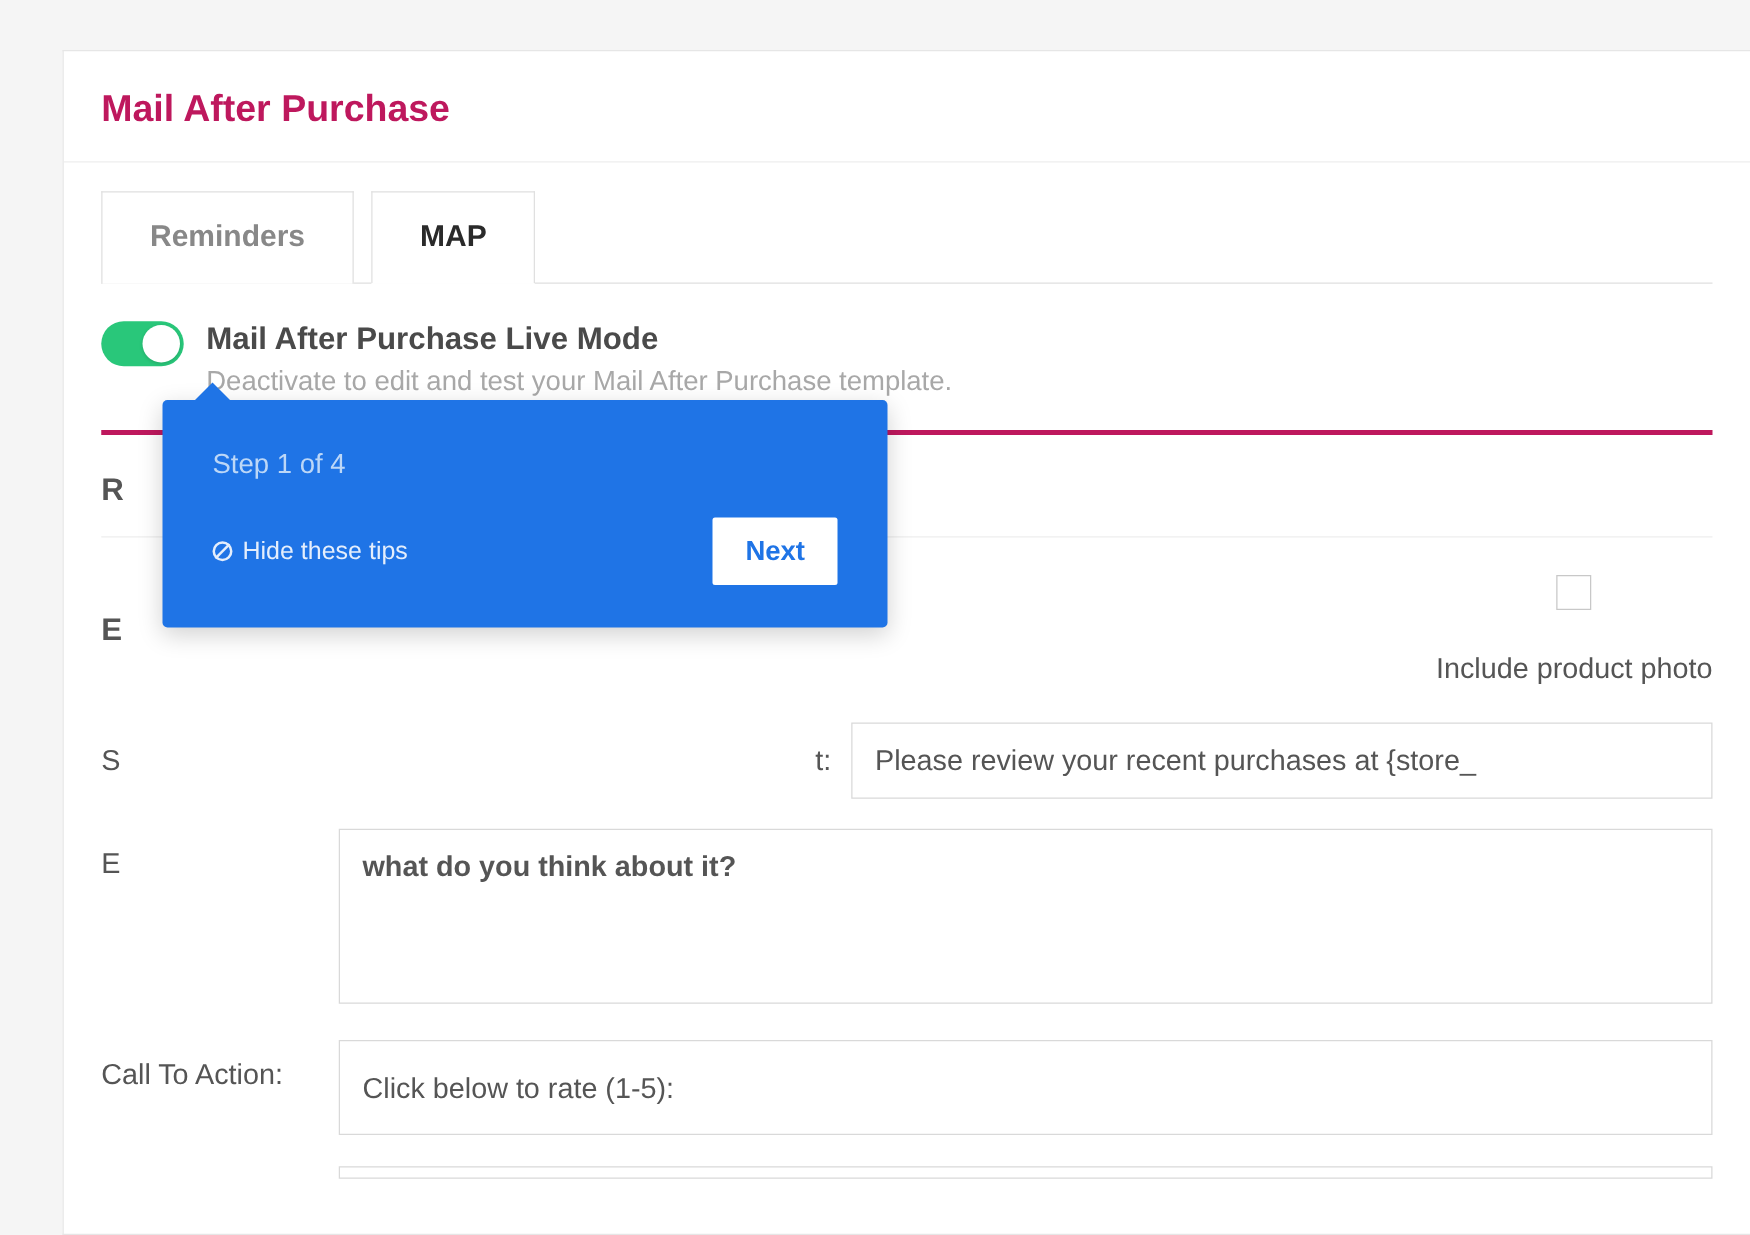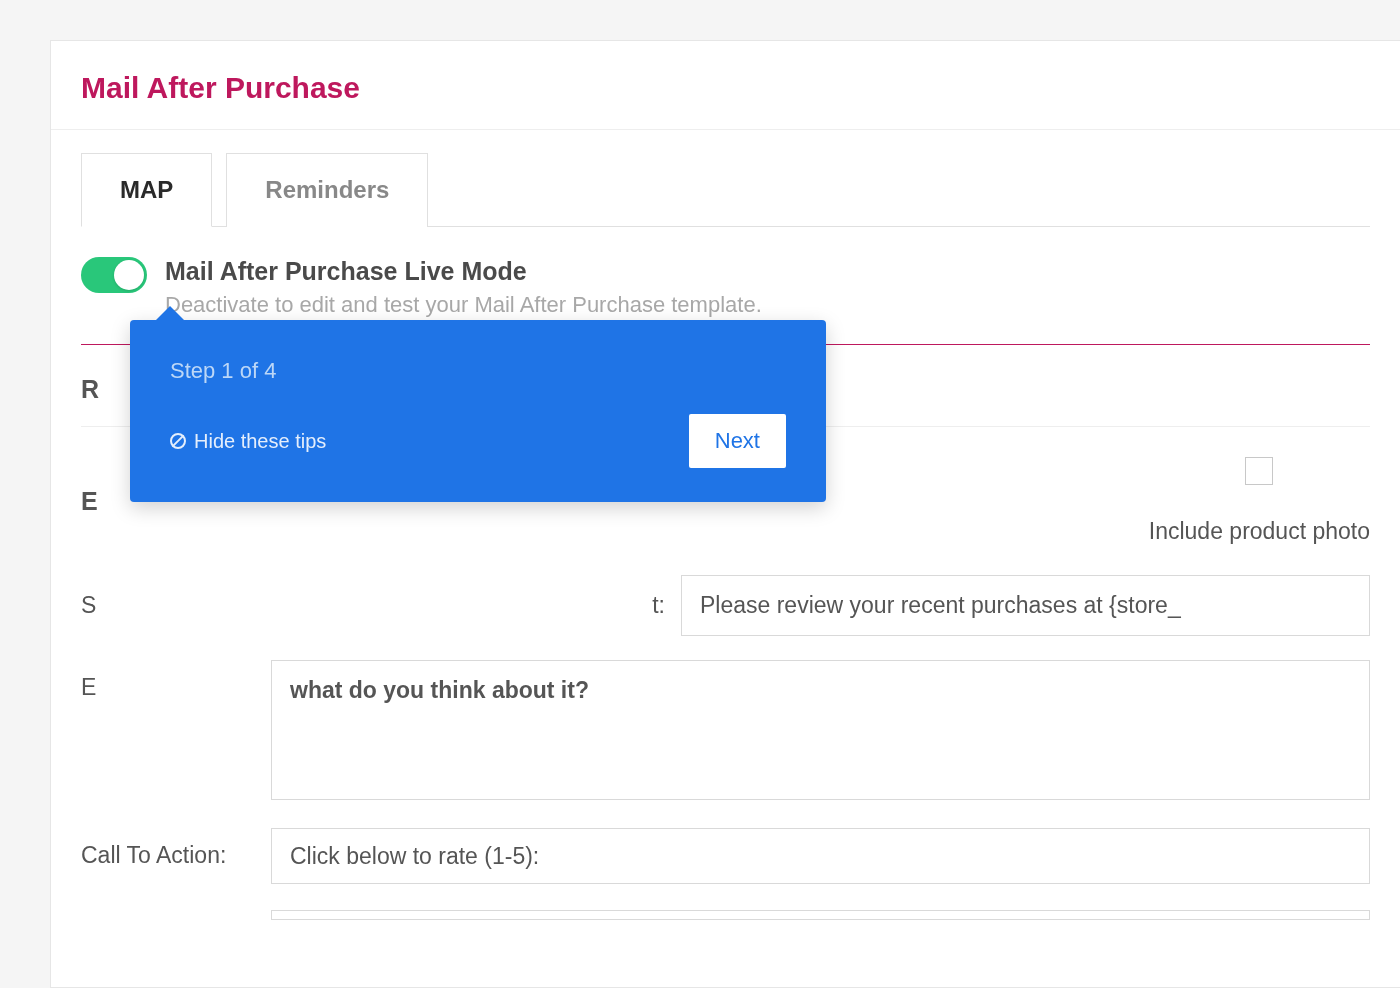--- a/index.html
+++ b/index.html
@@ -46,21 +46,21 @@
       position: relative;
       top: 1px;
     }
     .tab.active { color: #2a2a2a; border-bottom: 1px solid #fff; }
     .live-mode-row {
       display: flex;
       align-items: flex-start;
       gap: 18px;
       margin-top: 30px;
       padding-bottom: 26px;
-      border-bottom: 1px solid #be185d;
+      border-bottom: 4px solid #be185d;
       position: relative;
     }
     .switch {
       width: 66px; height: 36px; border-radius: 36px;
       background: #29c77a; position: relative; cursor: pointer; flex-shrink: 0;
     }
     .switch-knob {
       width: 30px; height: 30px; border-radius: 50%; background: #fff;
       position: absolute; top: 3px; right: 3px;
       box-shadow: 0 1px 3px rgba(0,0,0,0.15);
@@ -85,21 +85,21 @@
     textarea, input[type="text"] {
       width: 100%; border: 1px solid #d9d9d9; padding: 16px 18px;
       font-size: 23px; font-family: inherit; color: #555; resize: none;
     }
     textarea.body-ta { height: 140px; font-weight: bold; }
     .include-wrap { margin-left: auto; display: flex; align-items: center; gap: 33px; font-size: 23px; color: #555; flex-direction: column; }
     .chk { width: 28px; height: 28px; border: 1px solid #c8c8c8; background: #fff; cursor: pointer; }
 
     
     .popover {
-      position: absolute; top: 320px; left: 130px; width: 696px;
+      position: absolute; top: 320px; left: 130px; width: 580px;
       background: #1f74e6; color: #fff; border-radius: 4px;
       padding: 38px 40px 34px 40px; z-index: 100;
       box-shadow: 0 6px 20px rgba(0,0,0,0.18);
     }
     .popover::before {
       content: ""; position: absolute; top: -14px; left: 26px;
       border-left: 14px solid transparent; border-right: 14px solid transparent;
       border-bottom: 14px solid #1f74e6;
     }
     .popover-step { font-size: 22px; color: #bcd7f7; margin-bottom: 22px; }
@@ -107,34 +107,34 @@
     .popover-footer { display: flex; align-items: center; margin-top: 30px; }
     .hide-tips { font-size: 20px; color: #e4eefc; display: inline-flex; align-items: center; gap: 8px; cursor: pointer; justify-content: space-between; }
     .hide-tips .banicon {
       width: 16px; height: 16px; border: 2px solid #e4eefc; border-radius: 50%; position: relative; display:inline-block;
     }
     .hide-tips .banicon::after {
       content:""; position:absolute; width:16px; height:2px; background:#e4eefc; top:50%; left:50%;
       transform: translate(-50%,-50%) rotate(-45deg);
     }
     .next-btn {
-      margin-left: auto; background: #fff; color: #1f74e6; font-weight: 400;
+      margin-left: auto; background: #fff; color: #1f74e6; font-weight: 700;
       font-size: 22px; padding: 14px 26px; border: none; cursor: pointer; border-radius: 2px;
     }
   </style>
 </head>
 <body>
 
 <div class="card">
   <div class="card-title">Mail After Purchase</div>
   <div class="content">
 
     <div class="tabs">
+      <div class="tab">Reminders</div>
       <div class="tab active">MAP</div>
-      <div class="tab">Reminders</div>
     </div>
 
     <div class="live-mode-row">
       <div class="switch">
         <div class="switch-knob"></div>
       </div>
       <div class="live-mode-text">
         <div class="live-mode-title">Mail After Purchase Live Mode</div>
         <div class="live-mode-sub">Deactivate to edit and test your Mail After Purchase template.</div>
       </div>
@@ -167,21 +167,21 @@
     <div class="row" style="margin-top:24px;">
       <div class="row-label">E</div>
       <div class="row-control">
         <textarea class="body-ta" style="">what do you think about it?</textarea>
       </div>
     </div>
 
     <div class="row" style="margin-top:24px;justify-content:space-between;">
       <div class="row-label">Call To Action:</div>
       <div class="row-control">
-        <input type="text" style="height: 56px;" value="Click below to rate (1-5):">
+        <input type="text" style="height: 76px;" value="Click below to rate (1-5):">
       </div>
     </div>
 
     <div class="row" style="margin-top:24px;">
       <div class="row-label"></div>
       <div class="row-control">
         <input type="text" style="height: 10px; padding-top: 4px; padding-bottom: 4px;">
       </div>
     </div>
 

